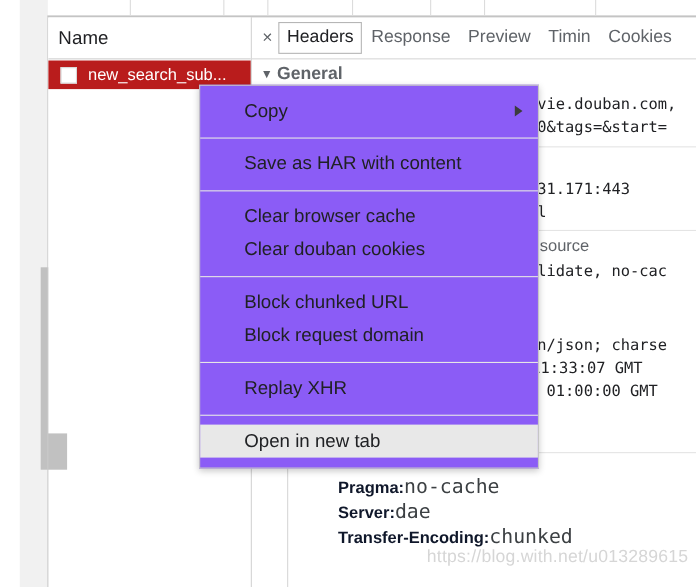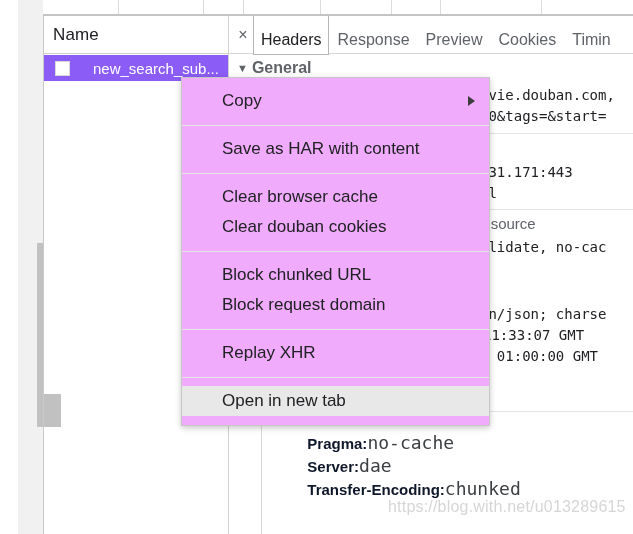--- a/index.html
+++ b/index.html
@@ -85,24 +85,23 @@
     position: absolute;
     left: 9px; top: 9px;
     font-size: 17px;
     color: #202124;
     letter-spacing: 0.1px;
   }
   .list-row {
     position: absolute;
     left: 0; top: 39px;
     width: 184px; height: 26px;
-    background: #8b5cf6;
+    background: #b91c1c;
     display: flex;
     align-items: center;
-    gap: 13px;
   }
   .row-icon {
     width: 15px; height: 15px;
     margin-left: 11px;
     background: #ffffff;
     border: 1px solid #d8d8d8;
     box-sizing: border-box;
     flex: 0 0 auto;
   }
   .row-label {
@@ -143,21 +142,21 @@
     margin-left: 4px;
     font-size: 16px;
     color: #5f6368;
     text-align: center;
     line-height: 1;
     flex: 0 0 auto;
   }
   .tab {
     font-size: 16px;
     color: #5f6368;
-    padding: 16px 7px 5px 7px;
+    padding: 4px 7px 5px 7px;
     white-space: nowrap;
     flex: 0 0 auto;
     border: 1px solid transparent;
     box-sizing: border-box;
   }
   .tab.selected {
     color: #202124;
     border: 1px solid #b6b6b6;
     background: #ffffff;
   }
@@ -221,21 +220,21 @@
     position: absolute;
     width: 1px;
     background: #d8d8d8;
   }
 
   
   .ctx-menu {
     position: absolute;
     left: 181px; top: 77px;
     width: 309px;
-    background: #f0abfc;
+    background: #8b5cf6;
     border: 1px solid #c6c6c6;
     box-shadow: 0 2px 6px rgba(0,0,0,0.22);
     box-sizing: border-box;
     z-index: 40;
     padding: 0;
   }
   .ctx-group {
     padding: 8px 0 9px 0;
   }
   .ctx-sep {
@@ -312,22 +311,22 @@
   </div>
   <div class="list-pane-divider"></div>
 
   <div class="detail-pane">
 
     <div class="tabbar">
       <span class="close-icon">×</span>
       <span class="tab selected">Headers</span>
       <span class="tab">Response</span>
       <span class="tab">Preview</span>
+      <span class="tab">Timin</span>
       <span class="tab">Cookies</span>
-      <span class="tab">Timin</span>
     </div>
 
     <div class="section-header">
       <span class="caret">▼</span>
       <span>General</span>
     </div>
 
     <div class="kv-area">
       <div class="kv-row kv-mono" style="left:251px; top:8px">ovie.douban.com,</div>
       <div class="kv-row kv-mono" style="left:251px; top:29px">10&amp;tags=&amp;start=</div>

